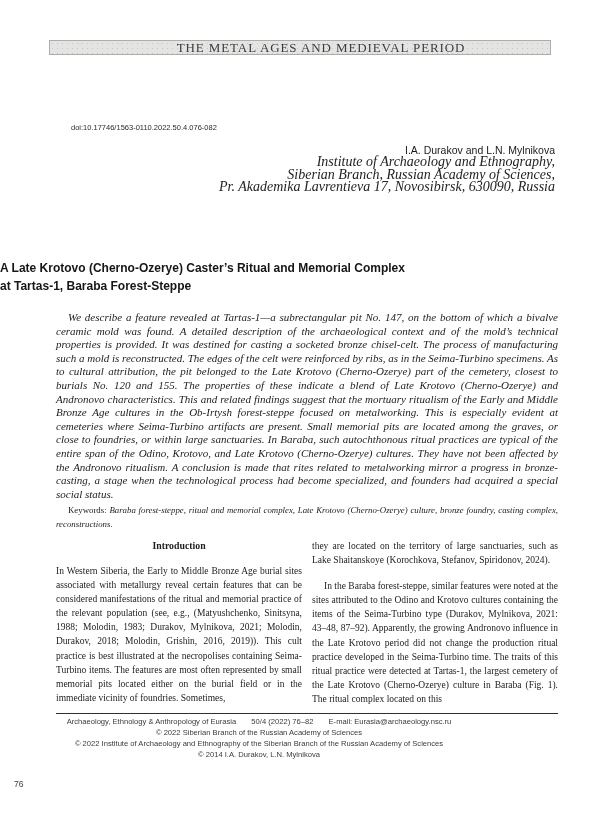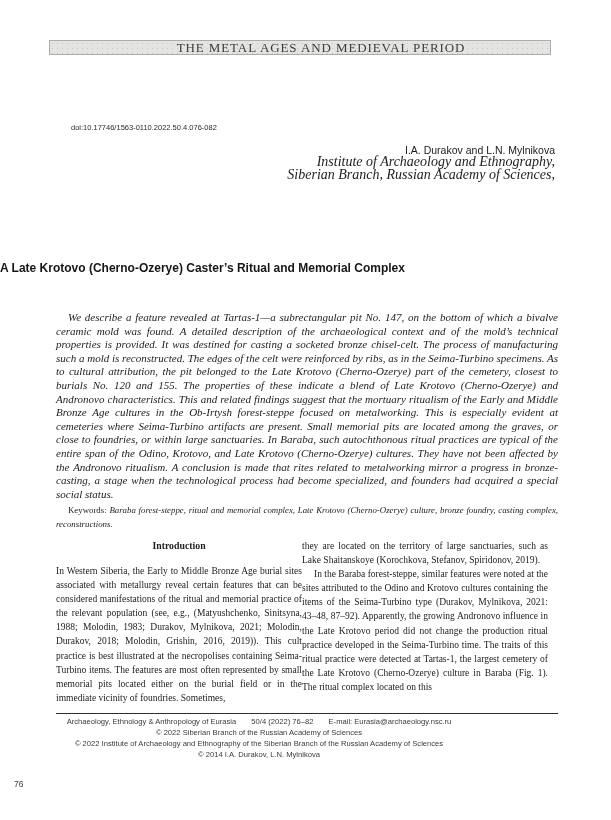--- a/index.html
+++ b/index.html
@@ -93,38 +93,39 @@
     margin-top: 20px;
   }
   .keywords .kw-label { font-style: normal; }
   .keywords .kw-text { font-style: italic; }
 
   .columns {
     position: absolute;
     left: 56px; top: 538px;
     width: 502px;
     display: flex;
+    gap: 10px;
   }
   .col { width: 246px; }
   .section-heading {
     text-align: center;
     font-weight: bold;
     font-size: 9.8px;
     margin: 2px 0 13px 0;
   }
   .body-par {
     font-size: 9.5px;
     line-height: 14.1px;
     text-align: justify;
     margin: 0;
     color: #1b1b1b;
   }
   .body-par.indented { text-indent: 12px; }
   .col-right { padding-top: 1px; }
-  .col-right .body-par + .body-par { margin-top: 0; }
+  .col-right .body-par + .body-par { margin-top: 12px; }
 
   .footer-rule {
     position: absolute;
     left: 56px; top: 713px;
     width: 502px;
     border-top: 1.2px solid #2f2f2f;
   }
   .footer {
     position: absolute;
     left: 0; top: 717px;
@@ -157,37 +158,39 @@
   <div class="runhead">
     <span>THE METAL AGES AND MEDIEVAL PERIOD</span>
   </div>
 
   <div class="doi">doi:10.17746/1563-0110.2022.50.4.076-082</div>
 
   <div class="authors-block">
     <div class="authors">I.A. Durakov and L.N. Mylnikova</div>
     <div class="affil">Institute of Archaeology and Ethnography,</div>
     <div class="affil">Siberian Branch, Russian Academy of Sciences,</div>
+    <div class="affil">Pr. Akademika Lavrentieva 17, Novosibirsk, 630090, Russia</div>
   </div>
 
   <div class="title">
     <div>A Late Krotovo (Cherno-Ozerye) Caster’s Ritual and Memorial Complex</div>
+    <div>at Tartas-1, Baraba Forest-Steppe</div>
   </div>
 
   <div class="abstract"><span class="indent"></span><span>We describe a feature revealed at Tartas-1—a subrectangular pit No. 147, on the bottom of which a bivalve ceramic mold was found. A detailed description of the archaeological context and of the mold’s technical properties is provided. It was destined for casting a socketed bronze chisel-celt. The process of manufacturing such a mold is reconstructed. The edges of the celt were reinforced by ribs, as in the Seima-Turbino specimens. As to cultural attribution, the pit belonged to the Late Krotovo (Cherno-Ozerye) part of the cemetery, closest to burials No. 120 and 155. The properties of these indicate a blend of Late Krotovo (Cherno-Ozerye) and Andronovo characteristics. This and related findings suggest that the mortuary ritualism of the Early and Middle Bronze Age cultures in the Ob-Irtysh forest-steppe focused on metalworking. This is especially evident at cemeteries where Seima-Turbino artifacts are present. Small memorial pits are located among the graves, or close to foundries, or within large sanctuaries. In Baraba, such autochthonous ritual practices are typical of the entire span of the Odino, Krotovo, and Late Krotovo (Cherno-Ozerye) cultures. They have not been affected by the Andronovo ritualism. A conclusion is made that rites related to metalworking mirror a progress in bronze-casting, a stage when the technological process had become specialized, and founders had acquired a special social status.</span></div>
 
   <div class="keywords"><span class="indent"></span><span class="kw-label">Keywords:</span><span class="kw-text"> Baraba forest-steppe, ritual and memorial complex, Late Krotovo (Cherno-Ozerye) culture, bronze foundry, casting complex, reconstructions.</span></div>
 
   <div class="columns">
     <div class="col col-left">
       <div class="section-heading">Introduction</div>
       <p class="body-par">In Western Siberia, the Early to Middle Bronze Age burial sites associated with metallurgy reveal certain features that can be considered manifestations of the ritual and memorial practice of the relevant population (see, e.g., (Matyushchenko, Sinitsyna, 1988; Molodin, 1983; Durakov, Mylnikova, 2021; Molodin, Durakov, 2018; Molodin, Grishin, 2016, 2019)). This cult practice is best illustrated at the necropolises containing Seima-Turbino items. The features are most often represented by small memorial pits located either on the burial field or in the immediate vicinity of foundries. Sometimes,</p>
     </div>
     <div class="col col-right">
-      <p class="body-par">they are located on the territory of large sanctuaries, such as Lake Shaitanskoye (Korochkova, Stefanov, Spiridonov, 2019).</p>
+      <p class="body-par">they are located on the territory of large sanctuaries, such as Lake Shaitanskoye (Korochkova, Stefanov, Spiridonov, 2024).</p>
       <p class="body-par indented">In the Baraba forest-steppe, similar features were noted at the sites attributed to the Odino and Krotovo cultures containing the items of the Seima-Turbino type (Durakov, Mylnikova, 2021: 43–48, 87–92). Apparently, the growing Andronovo influence in the Late Krotovo period did not change the production ritual practice developed in the Seima-Turbino time. The traits of this ritual practice were detected at Tartas-1, the largest cemetery of the Late Krotovo (Cherno-Ozerye) culture in Baraba (Fig. 1). The ritual complex located on this</p>
     </div>
   </div>
 
   <div class="footer-rule"></div>
 
   <div class="footer">
     <div class="fline">
       <span class="seg">Archaeology, Ethnology &amp; Anthropology of Eurasia</span>
       <span class="seg">50/4 (2022)  76–82</span>

